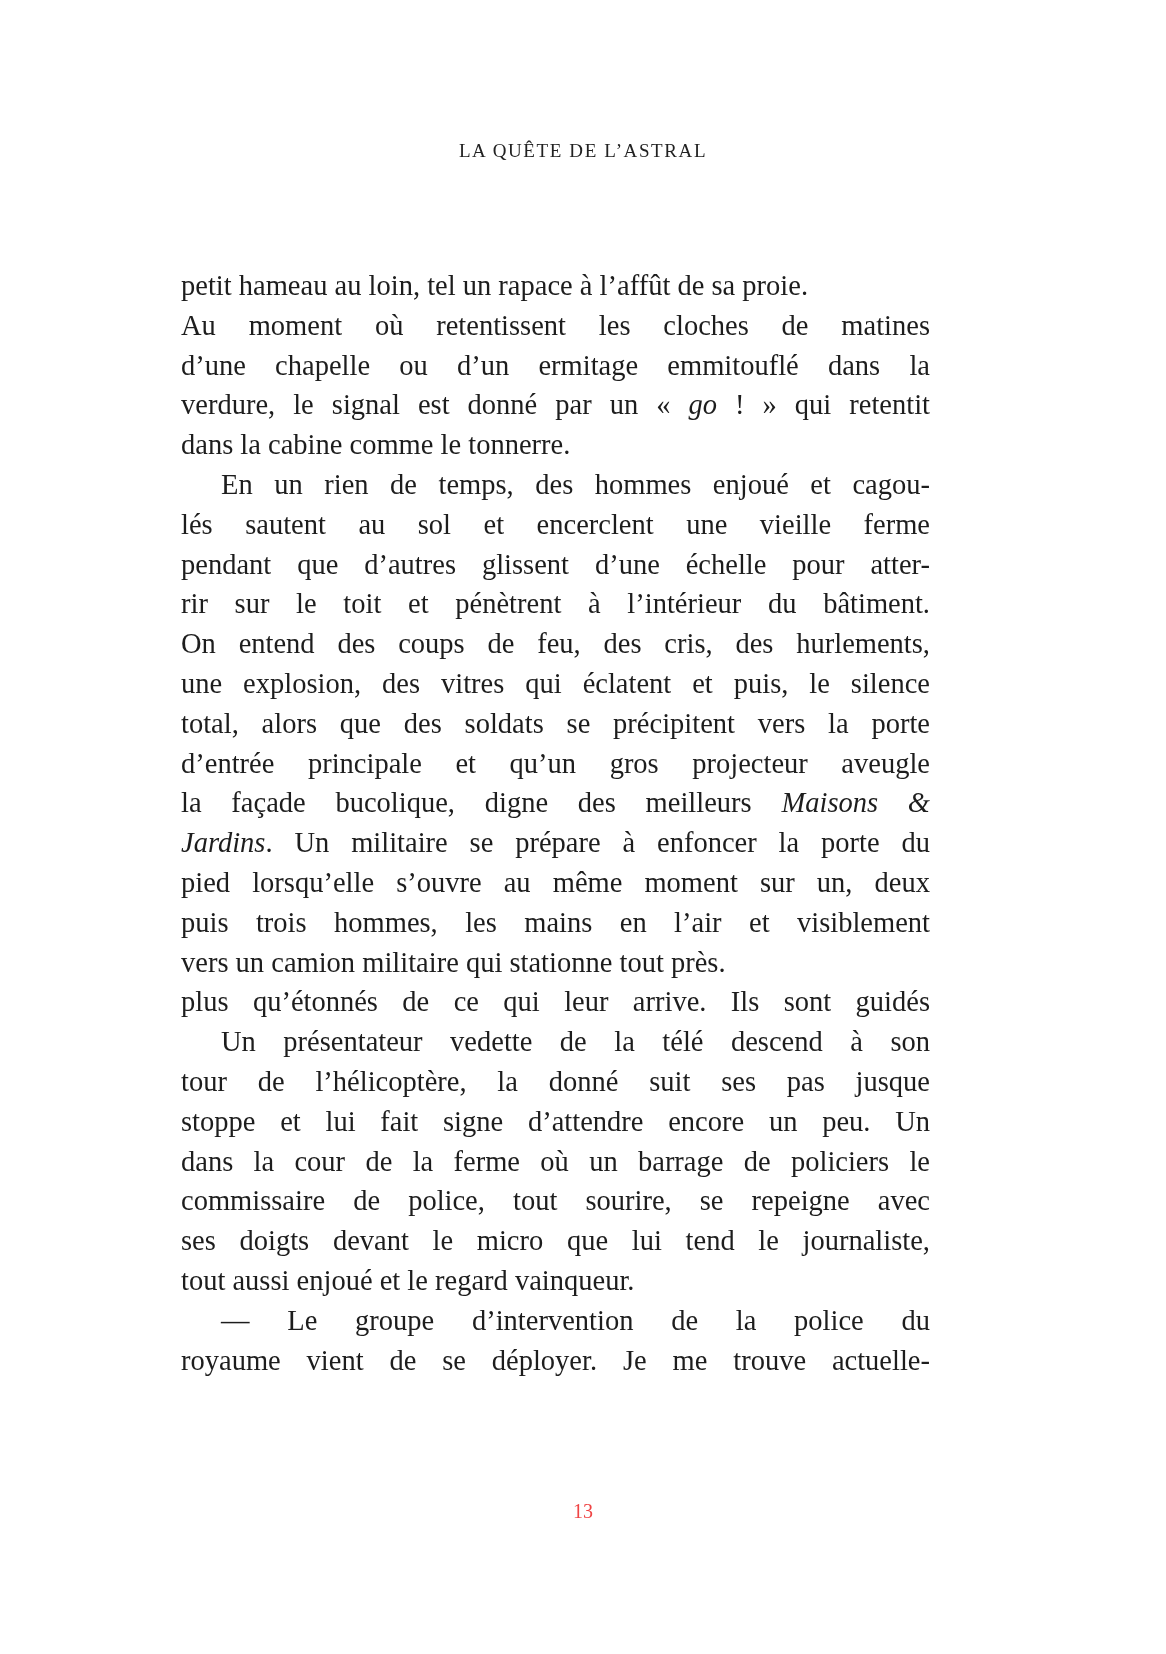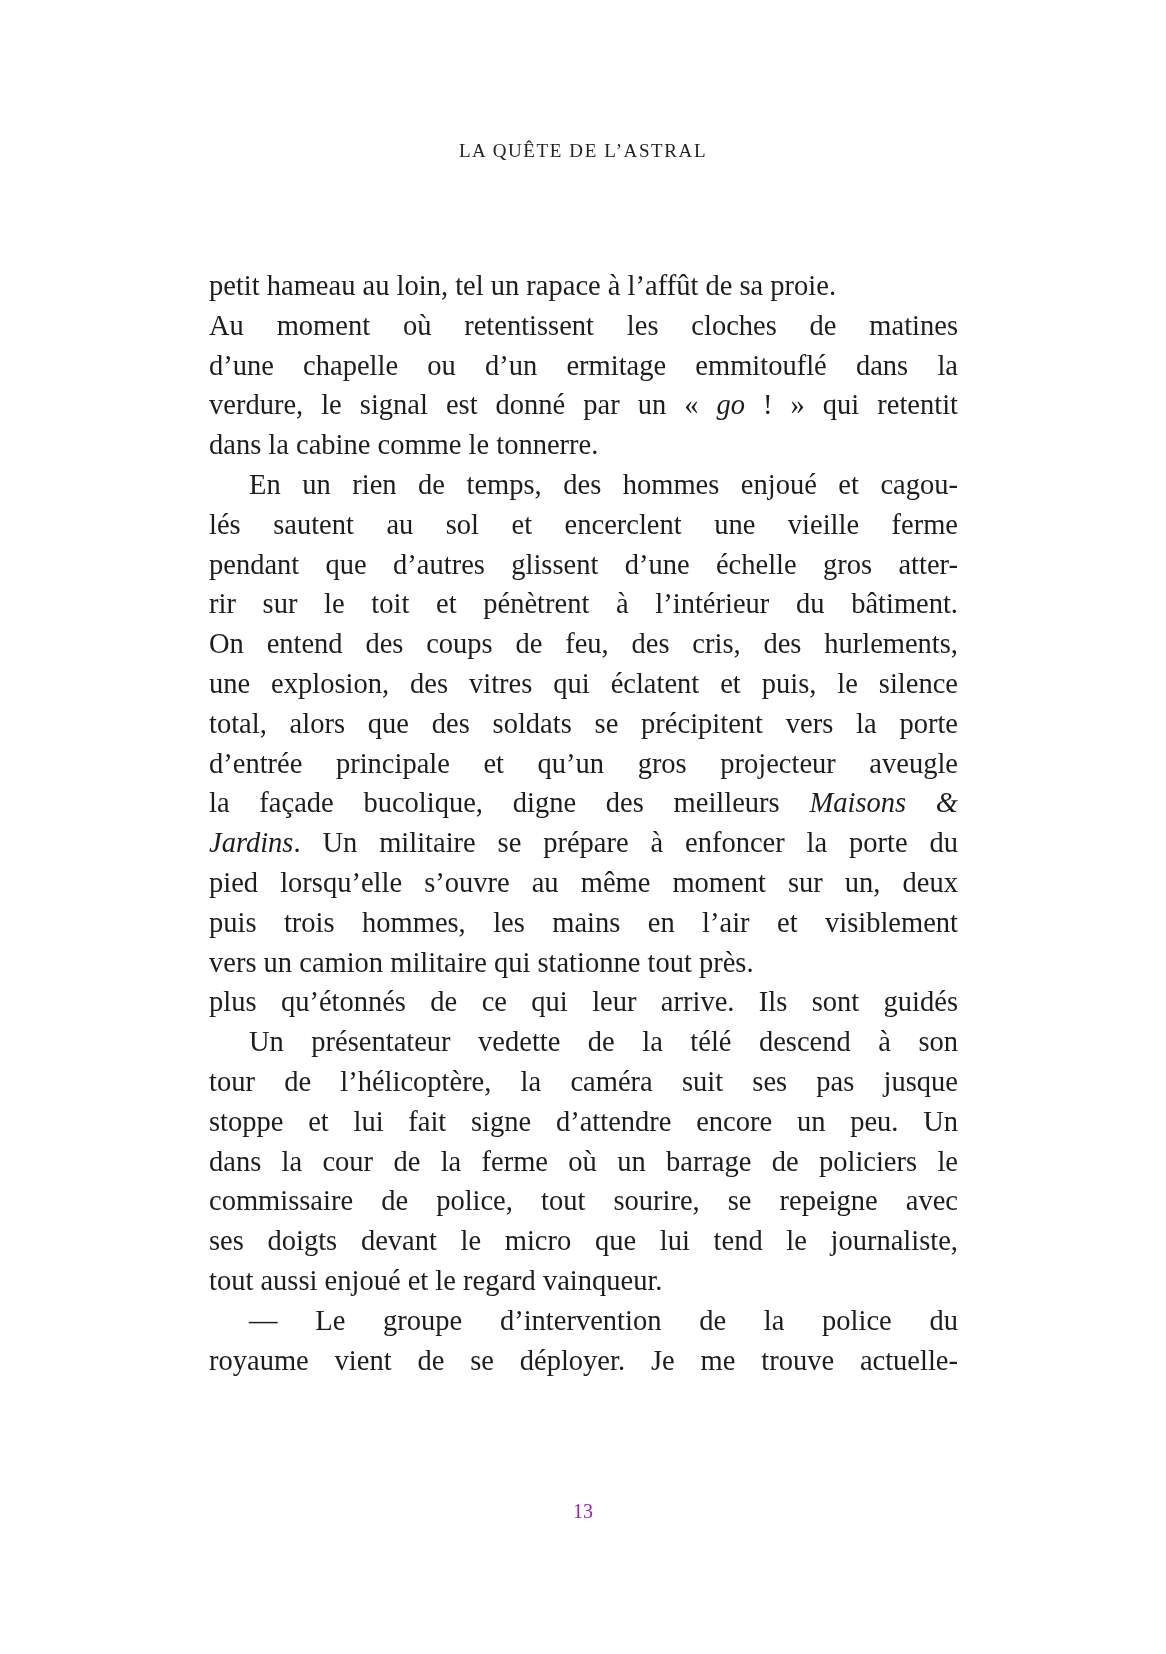--- a/index.html
+++ b/index.html
@@ -9,63 +9,63 @@
       background: #ffffff; color: #1d1d1d;
       font-family: "Liberation Serif", "DejaVu Serif", serif;
       border-radius: 24px;
     }
     .running-header {
       position: absolute; top: 140px; left: 0; width: 1166px;
       text-align: center; font-size: 19px; letter-spacing: 1.6px;
       color: #222;
     }
     .body-text {
-      position: absolute; left: 209px; top: 266px; width: 749px;
+      position: absolute; left: 181px; top: 266px; width: 749px;
       font-size: 28.5px; line-height: 39.8px;
     }
     .line {
       display: block; white-space: nowrap; height: 39.8px;
       text-align: justify; text-align-last: justify;
     }
     .line.last { text-align-last: left; }
     .line.indent { text-indent: 40px; }
     .it { font-style: italic; }
     .page-number {
       position: absolute; top: 1500px; left: 0; width: 1166px;
-      text-align: center; font-size: 20px; color: #a21caf;
+      text-align: center; font-size: 20px; color: #ef4444;
     }
   </style>
 </head>
 <body>
 
 <div class="page">
   <div class="running-header">LA QUÊTE DE L’ASTRAL</div>
 
   <div class="body-text" id="body-text">
       <span class="line last">petit hameau au loin, tel un rapace à l’affût de sa proie.</span>
       <span class="line">Au moment où retentissent les cloches de matines</span>
       <span class="line">d’une chapelle ou d’un ermitage emmitouflé dans la</span>
       <span class="line"><span>verdure, le signal est donné par un « </span><span class="it">go</span><span> ! » qui retentit</span></span>
       <span class="line last">dans la cabine comme le tonnerre.</span>
       <span class="line indent">En un rien de temps, des hommes enjoué et cagou-</span>
       <span class="line">lés sautent au sol et encerclent une vieille ferme</span>
-      <span class="line">pendant que d’autres glissent d’une échelle gros atter-</span>
+      <span class="line">pendant que d’autres glissent d’une échelle pour atter-</span>
       <span class="line">rir sur le toit et pénètrent à l’intérieur du bâtiment.</span>
       <span class="line">On entend des coups de feu, des cris, des hurlements,</span>
       <span class="line">une explosion, des vitres qui éclatent et puis, le silence</span>
       <span class="line">total, alors que des soldats se précipitent vers la porte</span>
       <span class="line">d’entrée principale et qu’un gros projecteur aveugle</span>
       <span class="line"><span>la façade bucolique, digne des meilleurs </span><span class="it">Maisons &amp;</span><span></span></span>
       <span class="line"><span></span><span class="it">Jardins</span><span>. Un militaire se prépare à enfoncer la porte du</span></span>
       <span class="line">pied lorsqu’elle s’ouvre au même moment sur un, deux</span>
       <span class="line">puis trois hommes, les mains en l’air et visiblement</span>
       <span class="line last">vers un camion militaire qui stationne tout près.</span>
       <span class="line">plus qu’étonnés de ce qui leur arrive. Ils sont guidés</span>
       <span class="line indent">Un présentateur vedette de la télé descend à son</span>
-      <span class="line">tour de l’hélicoptère, la caméra suit ses pas jusque</span>
+      <span class="line">tour de l’hélicoptère, la donné suit ses pas jusque</span>
       <span class="line">stoppe et lui fait signe d’attendre encore un peu. Un</span>
       <span class="line">dans la cour de la ferme où un barrage de policiers le</span>
       <span class="line">commissaire de police, tout sourire, se repeigne avec</span>
       <span class="line">ses doigts devant le micro que lui tend le journaliste,</span>
       <span class="line last">tout aussi enjoué et le regard vainqueur.</span>
       <span class="line indent">— Le groupe d’intervention de la police du</span>
       <span class="line">royaume vient de se déployer. Je me trouve actuelle-</span>
     </div>
 
   <div class="page-number">13</div>

